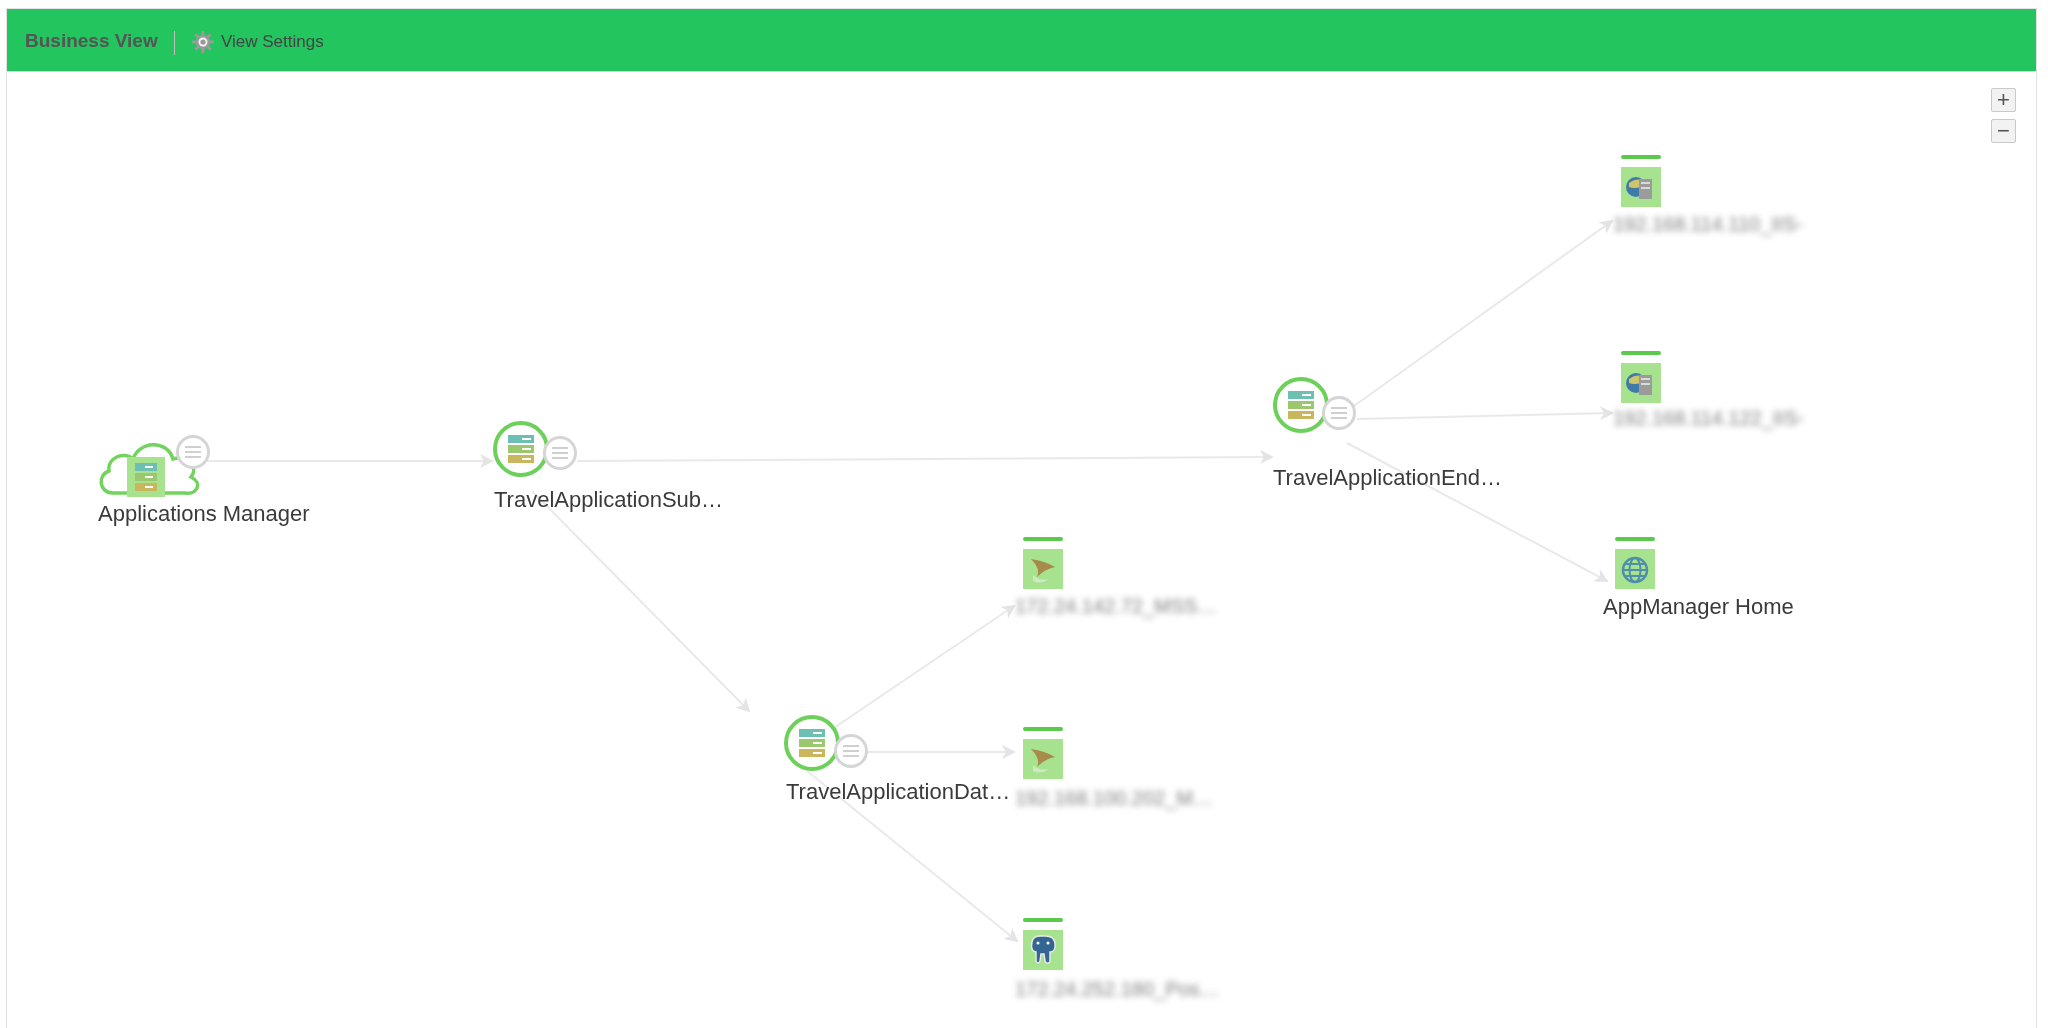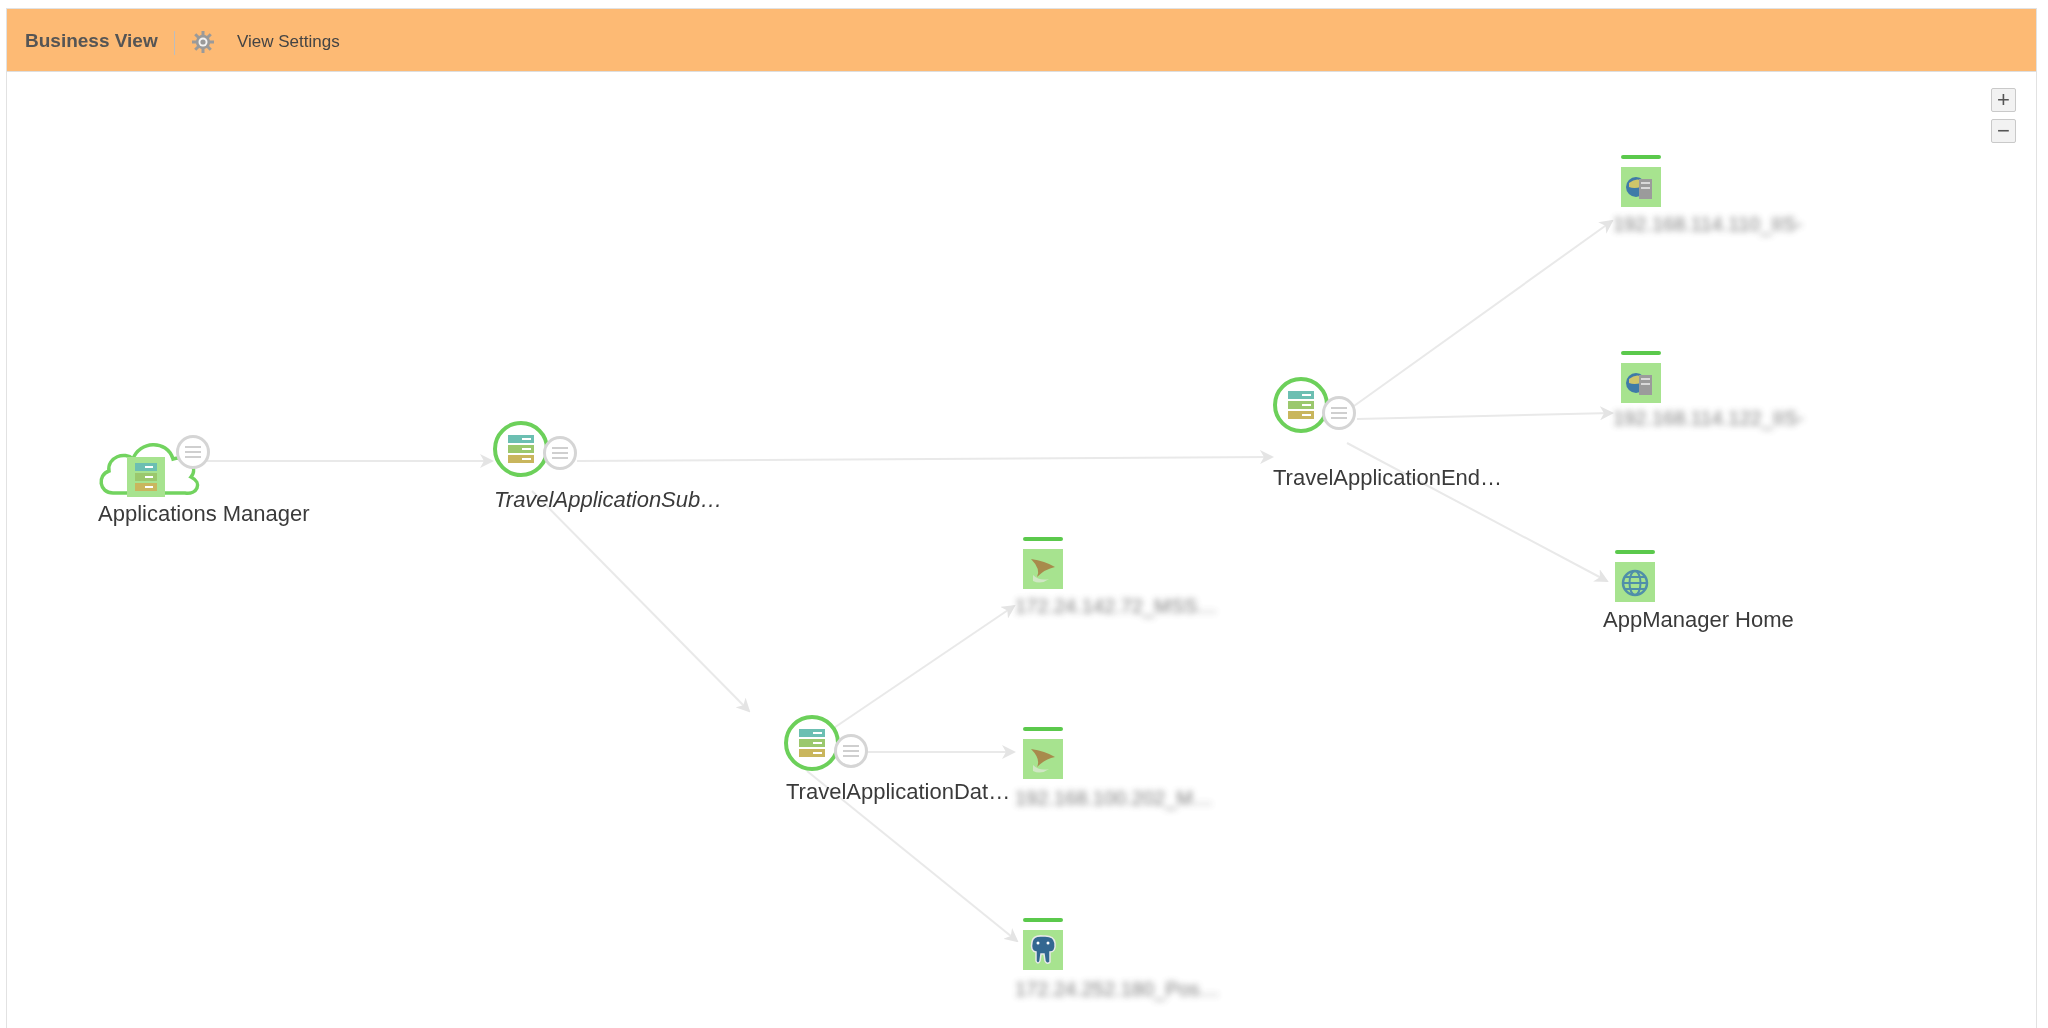--- a/index.html
+++ b/index.html
@@ -1,26 +1,26 @@
 <!DOCTYPE html>
 <html><head>
 <meta charset="utf-8">
 <style>
   html, body { margin: 0; padding: 0; background: #ffffff; }
   body { width: 2048px; height: 1028px; position: relative; overflow: hidden;
          font-family: "Liberation Sans", sans-serif; color: #333; }
   .panel { position: absolute; left: 6px; top: 8px; width: 2031px; height: 1030px;
            border: 1px solid #e2e2e2; box-sizing: border-box; background: #fff; }
   .header { position: absolute; left: 0; top: 0; right: 0; height: 62px;
-            background: #fdba74; border-bottom: 1px solid #dedede; }
+            background: #22c55e; border-bottom: 1px solid #dedede; }
   .title { position: absolute; left: 18px; top: 21px; font-size: 19px; font-weight: bold; color: #555; }
   .divider { position: absolute; left: 167px; top: 22px; width: 1px; height: 24px; background: #bdbdbd; }
   .settings { position: absolute; left: 184px; top: 19px; height: 28px; display: flex; align-items: center; cursor: pointer; }
   .settings .gear { width: 24px; height: 24px; margin-right: 6px; }
-  .settings .label { font-size: 17px; color: #444; margin-left: 16px; }
+  .settings .label { font-size: 17px; color: #444; }
   .canvas { position: absolute; left: 0; top: 62px; right: 0; bottom: 0; }
   svg.edges { position: absolute; left: 0; top: 0; }
   .zoom-btn { position: absolute; width: 25px; height: 24px; box-sizing: border-box;
               border: 1px solid #c9c9c9; background: #f2f2f2; border-radius: 2px;
               display: flex; align-items: center; justify-content: center;
               font-size: 22px; color: #555; cursor: pointer; line-height: 1; }
   .node { position: absolute; }
   .node-label { position: absolute; font-size: 22px; color: #3a3a3a; white-space: nowrap; }
   .blur-label { position: absolute; font-size: 20px; color: #666; white-space: nowrap;
                 filter: blur(3px); opacity: 0.85; }
@@ -111,21 +111,21 @@
         <rect x="0" y="0" width="26" height="8" fill="#6cbfb2"></rect>
         <rect x="0" y="10" width="26" height="8" fill="#9bc86d"></rect>
         <rect x="0" y="20" width="26" height="8" fill="#c9b65d"></rect>
         <rect x="14" y="3" width="9" height="2" fill="#fff"></rect>
         <rect x="14" y="13" width="9" height="2" fill="#fff"></rect>
         <rect x="14" y="23" width="9" height="2" fill="#fff"></rect>
       </svg>
       <div class="menu-circ" style="left:50px; top:15px;">
           <div class="bars"></div>
         </div>
-      <div class="node-label" style="left:1px; top:66px;font-style:italic;">TravelApplicationSub…</div>
+      <div class="node-label" style="left:1px; top:66px;">TravelApplicationSub…</div>
     </div>
 
     <div class="node" style="left:1266px; top:306px; width:260px; height:90px;">
       <div class="group-ring" style="left:0; top:0;"></div>
       <svg style="position:absolute; left:15px; top:14px;" width="26" height="28" viewBox="0 0 26 28">
         <rect x="0" y="0" width="26" height="8" fill="#6cbfb2"></rect>
         <rect x="0" y="10" width="26" height="8" fill="#9bc86d"></rect>
         <rect x="0" y="20" width="26" height="8" fill="#c9b65d"></rect>
         <rect x="14" y="3" width="9" height="2" fill="#fff"></rect>
         <rect x="14" y="13" width="9" height="2" fill="#fff"></rect>
@@ -174,21 +174,21 @@
           <circle cx="15" cy="20" r="10" fill="#3f7aa8"></circle>
           <path d="M8,16 Q15,10 22,14 L20,20 Q13,22 8,20 Z" fill="#cfc56a"></path>
           <rect x="18" y="12" width="13" height="20" fill="#9b9b9b"></rect>
           <rect x="20" y="15" width="9" height="2" fill="#d9d9d9"></rect>
           <rect x="20" y="20" width="9" height="2" fill="#d9d9d9"></rect>
         </svg>
       </div>
       <div class="blur-label" style="left:0; top:56px;">192.168.114.122_IIS-</div>
     </div>
 
-    <div class="node" style="left:1596px; top:479px; width:260px; height:90px;text-decoration:underline;">
+    <div class="node" style="left:1596px; top:466px; width:260px; height:90px;text-decoration:underline;">
       <div class="status-bar" style="left:12px; top:0;"></div>
       <div class="icon-box" style="left:12px; top:12px;">
         <svg width="40" height="40" viewBox="0 0 40 40">
           <circle cx="20" cy="21" r="12" fill="none" stroke="#4f8fa9" stroke-width="2.5"></circle>
           <ellipse cx="20" cy="21" rx="5.5" ry="12" fill="none" stroke="#4f8fa9" stroke-width="2"></ellipse>
           <line x1="8" y1="21" x2="32" y2="21" stroke="#4f8fa9" stroke-width="2"></line>
           <line x1="10" y1="15" x2="30" y2="15" stroke="#4f8fa9" stroke-width="2"></line>
           <line x1="10" y1="27" x2="30" y2="27" stroke="#4f8fa9" stroke-width="2"></line>
         </svg>
       </div>

